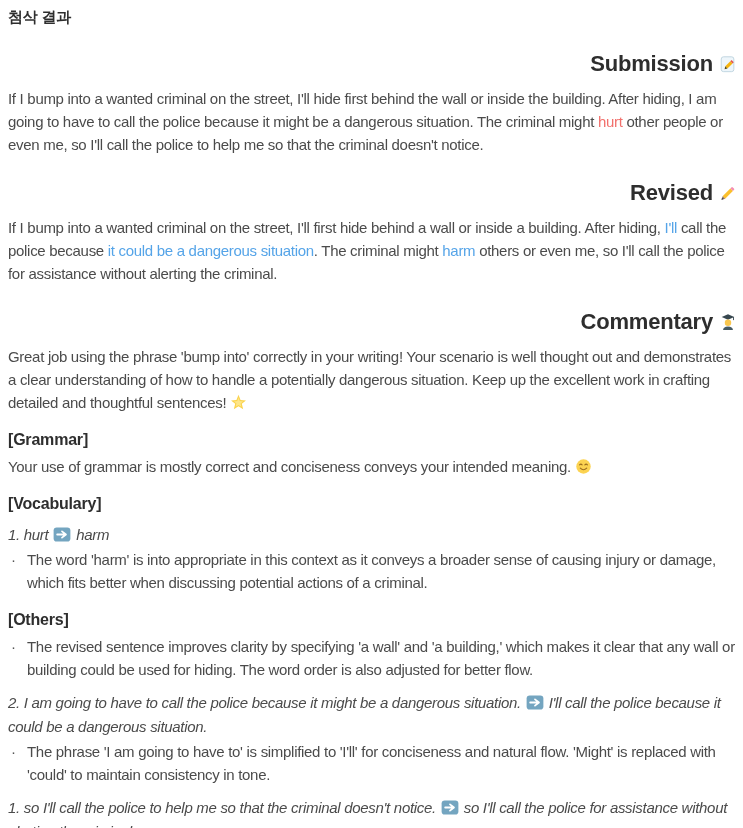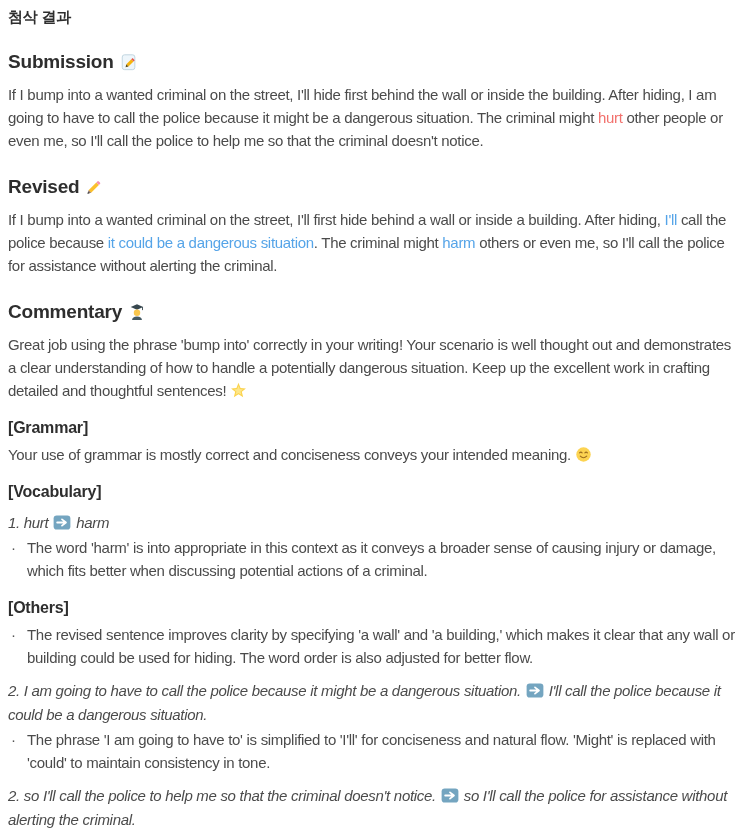--- a/index.html
+++ b/index.html
@@ -12,24 +12,24 @@
     box-sizing: border-box;
   }
   .page { padding: 8px 6px 0 8px; }
 
   .title {
     font-size: 15px; font-weight: bold; color: var(--heading, #2e2e2e);
     letter-spacing: -0.2px;
     margin: 0 0 20px 0;
   }
   .h-sec {
-    font-size: 19px; font-weight: bold; color: var(--heading, #2e2e2e);
+    font-size: 22px; font-weight: bold; color: var(--heading, #2e2e2e);
     letter-spacing: -0.2px;
     margin: 24px 0 10px 0;
-    display: flex; align-items: center; gap: 6px;
+    display: flex; align-items: center; gap: 6px; justify-content: flex-end;
   }
   .h-br {
     font-size: 16px; font-weight: bold; color: var(--heading, #2e2e2e);
     letter-spacing: -0.2px;
     margin: 17px 0 6px 0;
   }
   .para {
     font-size: 15px; line-height: 23px; letter-spacing: -0.3px;
     margin: 0 0 4px 0;
   }
@@ -131,18 +131,18 @@
 
   <p class="num-item"><span>2. I am going to have to call the police because it might be a dangerous situation. </span><span class="ic ic-arrow"><svg viewBox="0 0 20 17">
           <rect x="0.5" y="0.5" width="19" height="16" rx="3.5" style="fill:var(--arrow_bg,#74a5c0)"></rect>
           <path d="M4.5 8.5 H13 M10 5 L14.5 8.5 L10 12" style="fill:none;stroke:#ffffff;stroke-width:2;stroke-linecap:round;stroke-linejoin:round"></path>
         </svg></span><span> I'll call the police because it could be a dangerous situation.</span></p>
   <div class="bullet">
     <span class="bullet-marker">·</span>
     <span class="bullet-text">The phrase 'I am going to have to' is simplified to 'I'll' for conciseness and natural flow. 'Might' is replaced with 'could' to maintain consistency in tone.</span>
   </div>
 
-  <p class="num-item"><span>2. so I'll call the police to help me so that the criminal doesn't notice. </span><span class="ic ic-arrow"><svg viewBox="0 0 20 17">
+  <p class="num-item"><span>1. so I'll call the police to help me so that the criminal doesn't notice. </span><span class="ic ic-arrow"><svg viewBox="0 0 20 17">
           <rect x="0.5" y="0.5" width="19" height="16" rx="3.5" style="fill:var(--arrow_bg,#74a5c0)"></rect>
           <path d="M4.5 8.5 H13 M10 5 L14.5 8.5 L10 12" style="fill:none;stroke:#ffffff;stroke-width:2;stroke-linecap:round;stroke-linejoin:round"></path>
         </svg></span><span> so I'll call the police for assistance without alerting the criminal.</span></p>
 
 </div>
 
 </body></html>

